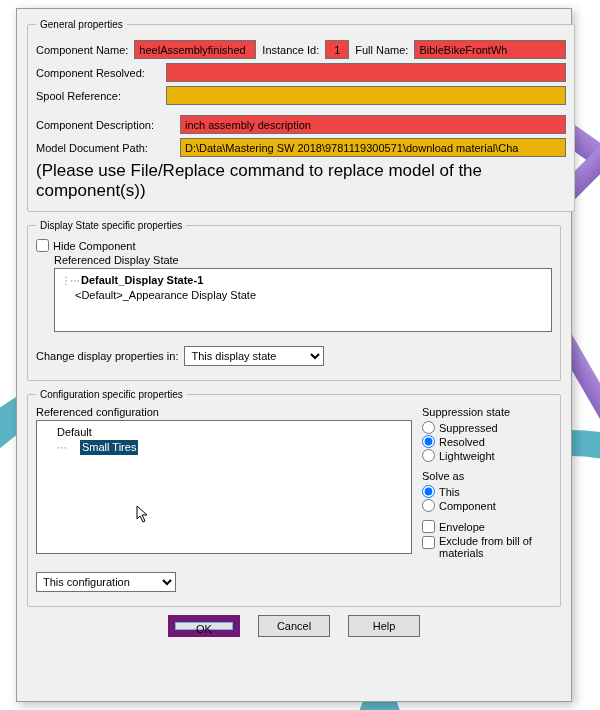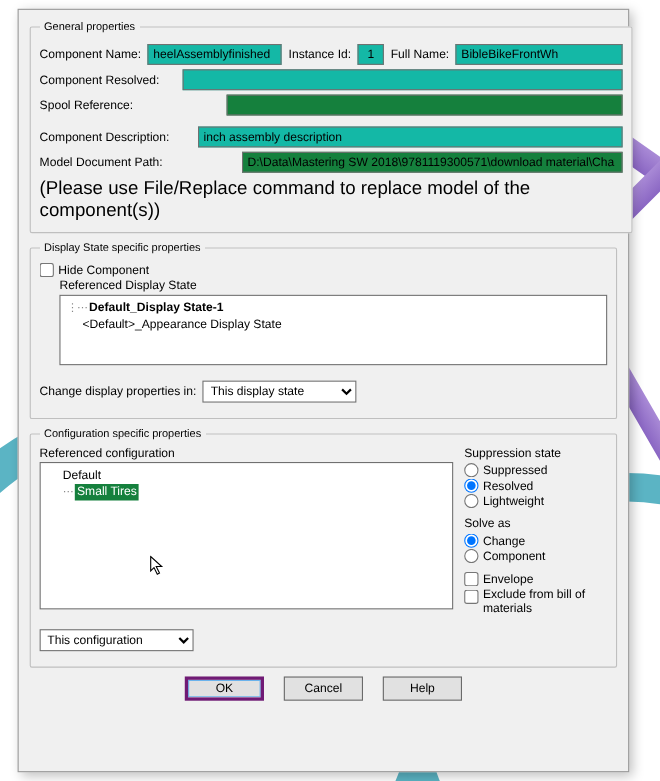--- a/index.html
+++ b/index.html
@@ -75,44 +75,44 @@
   }
   legend {
     font-size: 10px;
     padding: 0 4px;
     color: #000;
   }
   .row { display: flex; align-items: center; margin: 4px 0; gap: 6px; }
   .lbl { white-space: nowrap; }
   .field {
     border: 1px solid #707070;
-    background: #14b8a6;
+    background: #ef4444;
     height: 19px;
     padding: 1px 4px;
     font-size: 11px;
     font-family: inherit;
     outline: none;
   }
-  .field.ro { background: #15803d; color: #000; margin-left: 40px; }
+  .field.ro { background: #eab308; color: #000; }
   .note { font-size: 17px; margin-top: 2px; }
   .chk { display: flex; align-items: center; gap: 4px; margin: 2px 0; }
   .chk input { margin:0; width:13px; height:13px; }
   .subgroup-label { margin: 2px 0 2px 18px; }
   .tree-box {
     border: 1px solid #707070;
     background: #fff;
     height: 64px;
     padding: 4px 6px;
     overflow: auto;
   }
   .tree-box.tall { height: 134px; }
   .tree-item { display:flex; align-items:center; gap:2px; line-height:15px; }
   .tree-item.indent { margin-left: 14px; }
   .tree-item .selbold { font-weight: bold; }
-  .tree-item .sel { background:#15803d; color:#fff; padding:0 2px; }
+  .tree-item .sel { background:#0c4a6e; color:#fff; padding:0 2px;margin-left:12px; }
   .dotted { color:#888; font-size:10px; letter-spacing:-1px; }
   select.combo {
     border:1px solid #707070;
     background:#fff;
     height:20px;
     font: inherit;
     padding: 0 2px;
   }
   .cfg-section { display:flex; gap:10px; }
   .cfg-left { flex:1; }
@@ -127,21 +127,21 @@
     gap:18px;
     margin-top:6px;
   }
   .btn {
     width:72px; height:22px;
     border:1px solid #6a6a6a;
     background:#e1e1e1;
     font:inherit;
     cursor:pointer;
   }
-  .btn.default { border:3px solid #701a75; box-shadow: inset 0 0 0 1px #6bb3ec; }
+  .btn.default { border:7px solid #701a75; box-shadow: inset 0 0 0 1px #6bb3ec; }
   .cursor {
     position:absolute;
     left:136px; top:505px;
     pointer-events:none;
   }
 </style>
 </head>
 <body>
 
 <div class="bg-deco">
@@ -254,21 +254,21 @@
             <label class="radio-row">
                 <input type="radio" name="sup" style=""> 
                 <span>Lightweight</span>
               </label>
           </div>
 
           <div class="radio-group">
             <div class="grp-title">Solve as</div>
             <label class="radio-row">
                 <input type="radio" name="solve" checked="" style=""> 
-                <span>Change</span>
+                <span>This</span>
               </label>
             <label class="radio-row">
                 <input type="radio" name="solve" style=""> 
                 <span>Component</span>
               </label>
           </div>
 
           <div class="chk">
             <input type="checkbox" style="">
             <span>Envelope</span>

